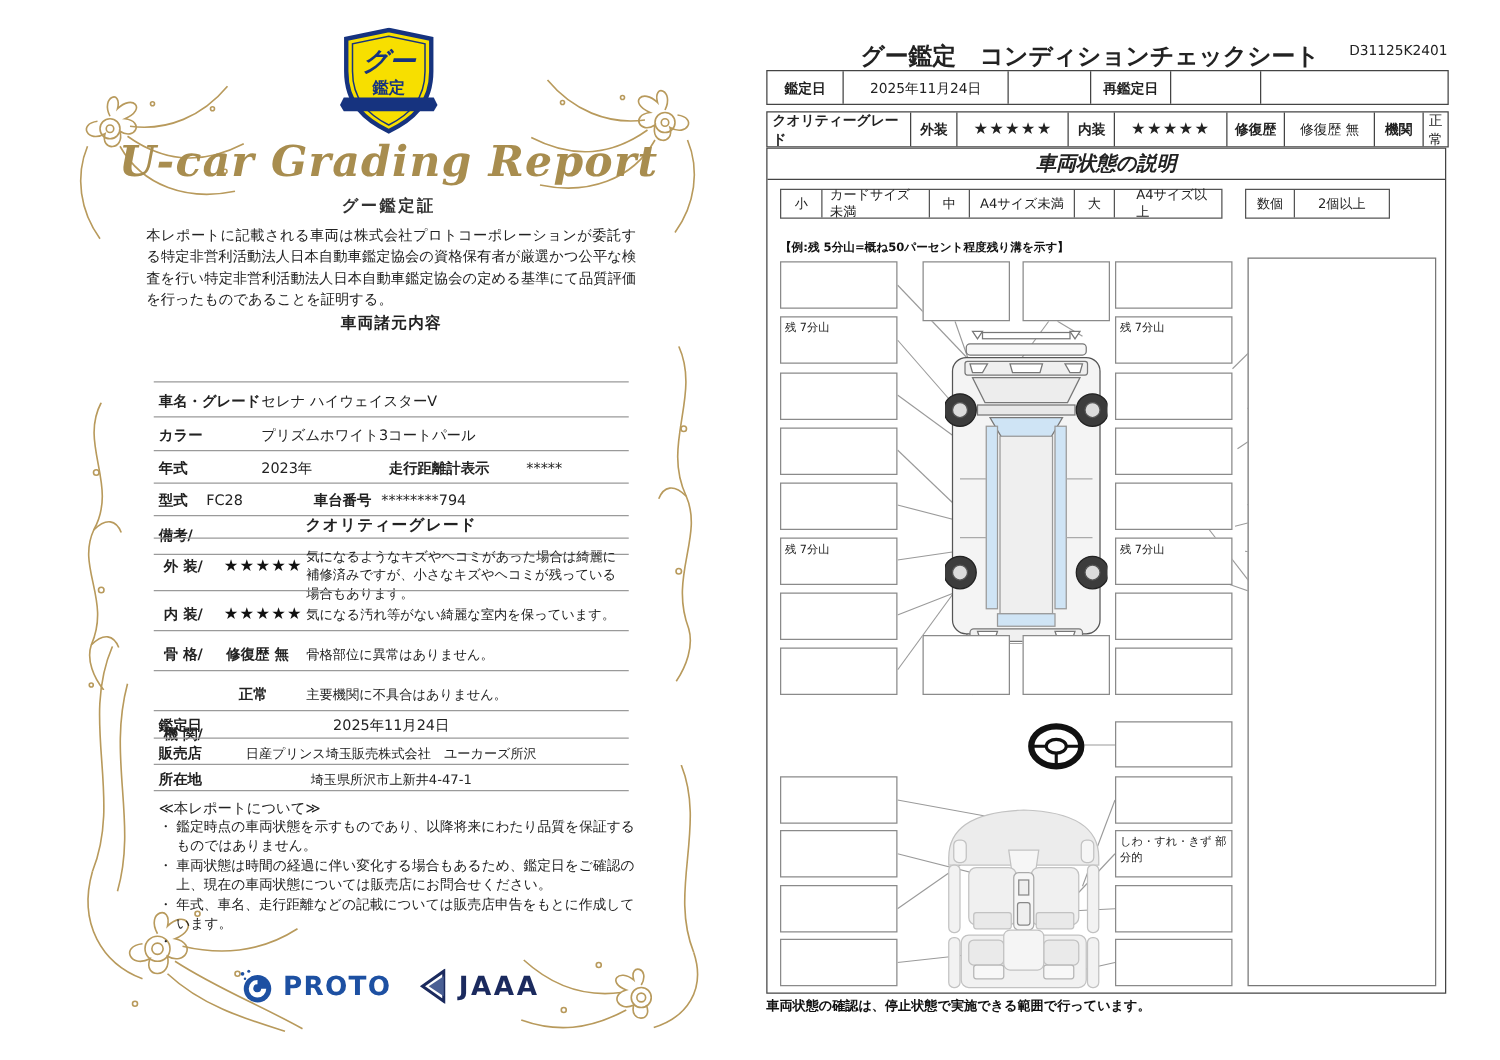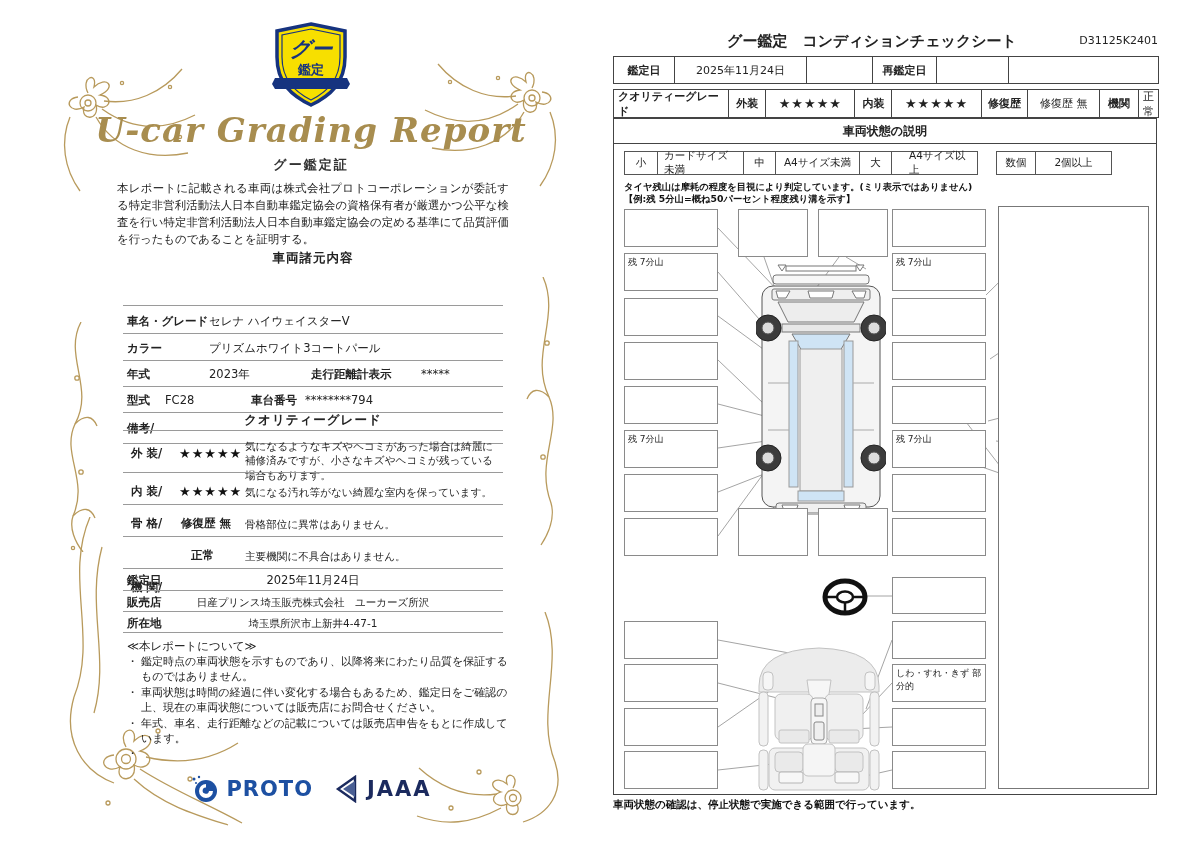--- a/index.html
+++ b/index.html
@@ -24,22 +24,22 @@
   .bullet{display:flex;}
   .bullet .dot{width:14px;flex:none;}
   .logo-word{font-weight:bold;letter-spacing:1px;}
   
   #right-page{left:600px;top:22px;width:566px;height:810px;font-size:11px;}
   .tbl{display:flex;border:1.4px solid #444;background:#fff;}
   .tbl>div{border-left:1px solid #444;display:flex;align-items:center;justify-content:center;
            font-size:11px;padding:0 4px;box-sizing:border-box;height:100%;}
   .tbl>div:first-child{border-left:none;}
   #big-box{border:1.4px solid #444;box-sizing:border-box;background:#fff;}
-  #cond-head{border-bottom:1px solid #444;text-align:center;font-weight:bold;font-size:12px;
-             line-height:24px;height:24px;}
+  #cond-head{border-bottom:1px solid #444;text-align:center;font-weight:bold;font-size:16px;
+             line-height:24px;height:24px;font-style:italic;}
   .legend{display:flex;border:1px solid #555;position:absolute;height:24px;box-sizing:border-box;}
   .legend>div{border-left:1px solid #555;display:flex;align-items:center;justify-content:center;
               font-size:10.5px;padding:0 6px;box-sizing:border-box;}
   .legend>div:first-child{border-left:none;}
   .tirenote{font-size:9.3px;font-weight:bold;line-height:1.25;color:#111;}
   .nbox{position:absolute;border:1px solid #8a8a8a;background:#fff;box-sizing:border-box;
         font-size:9px;padding:2px 3px;color:#222;z-index:2;}
   #tall-box{position:absolute;border:1.2px solid #777;background:#fff;box-sizing:border-box;z-index:2;}
   #leader-svg{position:absolute;z-index:1;}
   #car-svg,#interior-svg,#wheel-svg{position:absolute;z-index:1;}
@@ -237,21 +237,21 @@
         <polygon points="3,14 20,2 20,26" fill="none" stroke="#1b2a5e" stroke-width="2.4"></polygon>
         <polygon points="8,14 20,6 20,22" fill="#4a5f94"></polygon>
       </svg>
       <span class="logo-word" style="color:#1b2a5e;font-size:21px;letter-spacing:2px;">JAAA</span>
     </div>
   </div>
 </div>
 
 <div id="right-page" class="abs">
 
-  <div class="abs" style="left:0;top:10px;width:544px;text-align:center;font-weight:bold;font-size:15px;">グー鑑定　コンディションチェックシート</div>
+  <div class="abs" style="left:0;top:10px;width:544px;text-align:center;font-weight:bold;font-size:19px;">グー鑑定　コンディションチェックシート</div>
   <div class="abs" style="right:8px;top:12px;font-size:11px;">D31125K2401</div>
 
   <div class="tbl abs" style="left:13px;top:34px;width:544px;height:26px;">
     <div style="width:60px;font-weight:bold;">鑑定日</div>
     <div style="width:132px;">2025年11月24日</div>
     <div style="width:66px;"></div>
     <div style="width:64px;font-weight:bold;">再鑑定日</div>
     <div style="width:72px;"></div>
     <div style="flex:1;"></div>
   </div>
@@ -277,21 +277,20 @@
       <div style="width:32px;">中</div>
       <div style="width:84px;">A4サイズ未満</div>
       <div style="width:32px;">大</div>
       <div style="width:86px;padding-left:17px;">A4サイズ以上</div>
     </div>
     <div class="legend" style="left:382px;top:32px;justify-content:space-between;">
       <div style="width:38px;">数個</div>
       <div style="width:76px;">2個以上</div>
     </div>
 
-    <div class="tirenote abs" style="left:10px;top:62px;width:430px;">タイヤ残山は摩耗の程度を目視により判定しています。(ミリ表示ではありません)</div>
     <div class="tirenote abs" style="left:10px;top:74px;width:430px;">【例:残 5分山=概ね50パーセント程度残り溝を示す】</div>
 
     <svg id="leader-svg" style="left:0;top:0;" width="544" height="677" viewBox="0 0 544 677">
       <g stroke="#9a9a9a" stroke-width="0.9">
         <line x1="104" y1="109" x2="168" y2="176"></line>
         <line x1="104" y1="153" x2="152" y2="208"></line>
         <line x1="104" y1="197" x2="160" y2="238"></line>
         <line x1="104" y1="241" x2="150" y2="285"></line>
         <line x1="104" y1="285" x2="162" y2="300"></line>
         <line x1="104" y1="329" x2="152" y2="322"></line>

